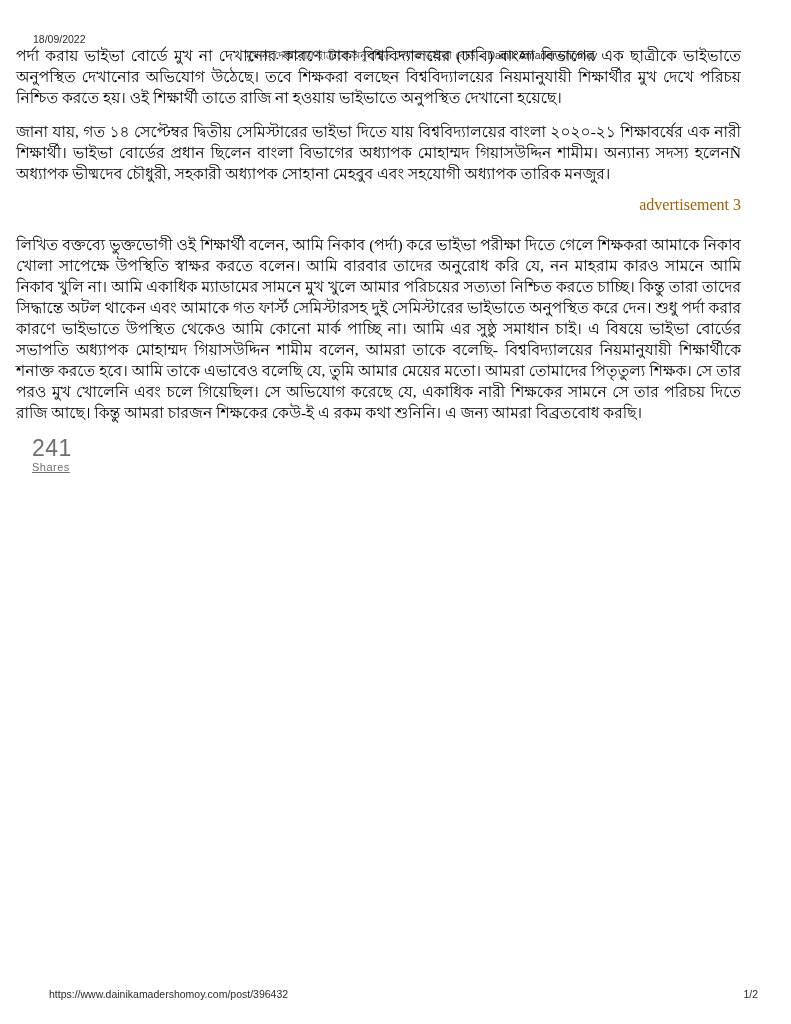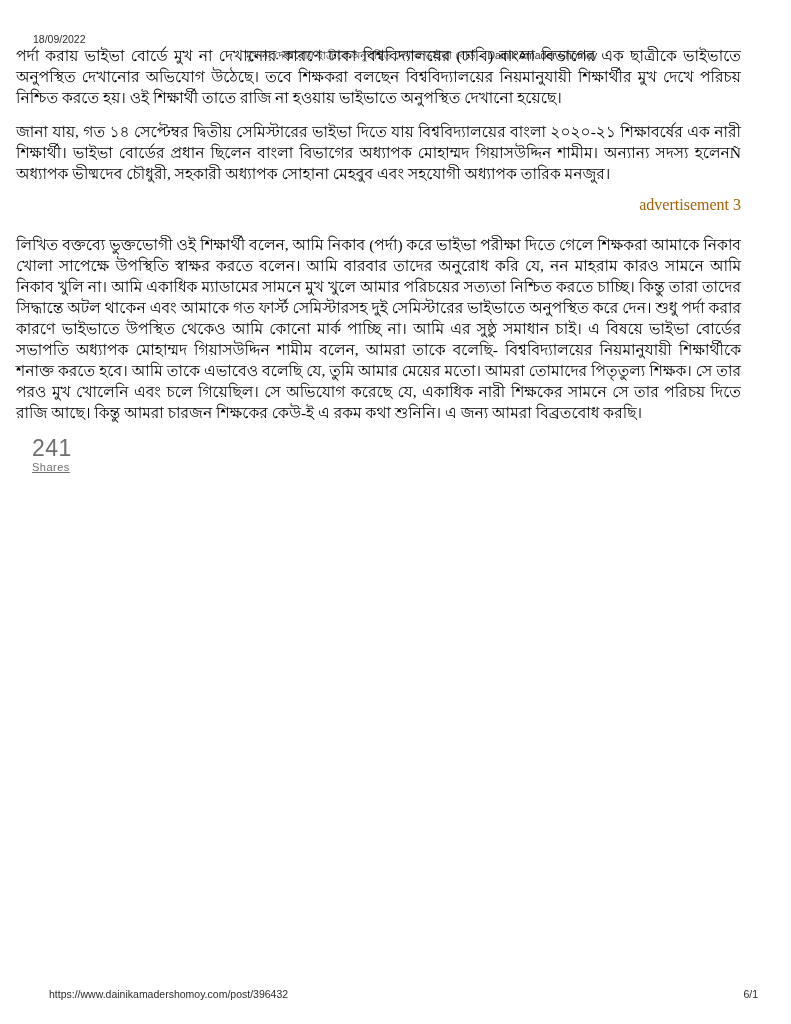--- a/index.html
+++ b/index.html
@@ -67,14 +67,14 @@
 
 
   <div class="shares">
     <div class="share-count">241</div>
     <div class="share-label">Shares</div>
   </div>
 </div>
 
 <div class="print-footer">
   <span>https://www.dainikamadershomoy.com/post/396432</span>
-  <span>6/1</span>
+  <span>1/2</span>
 </div>
 
 </body></html>

